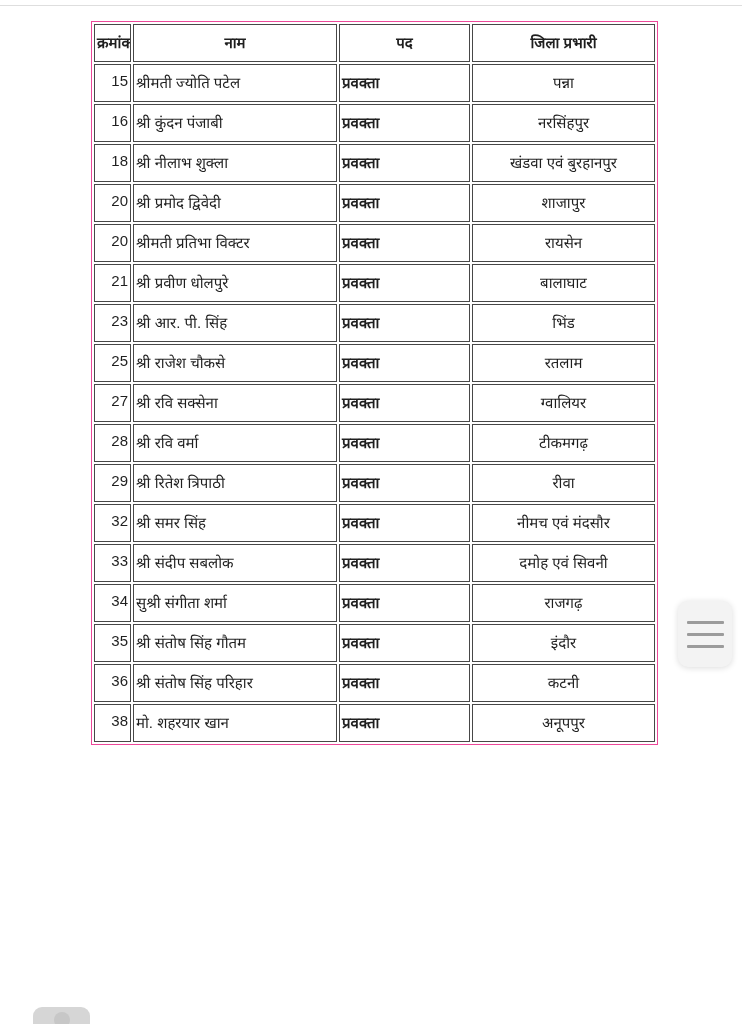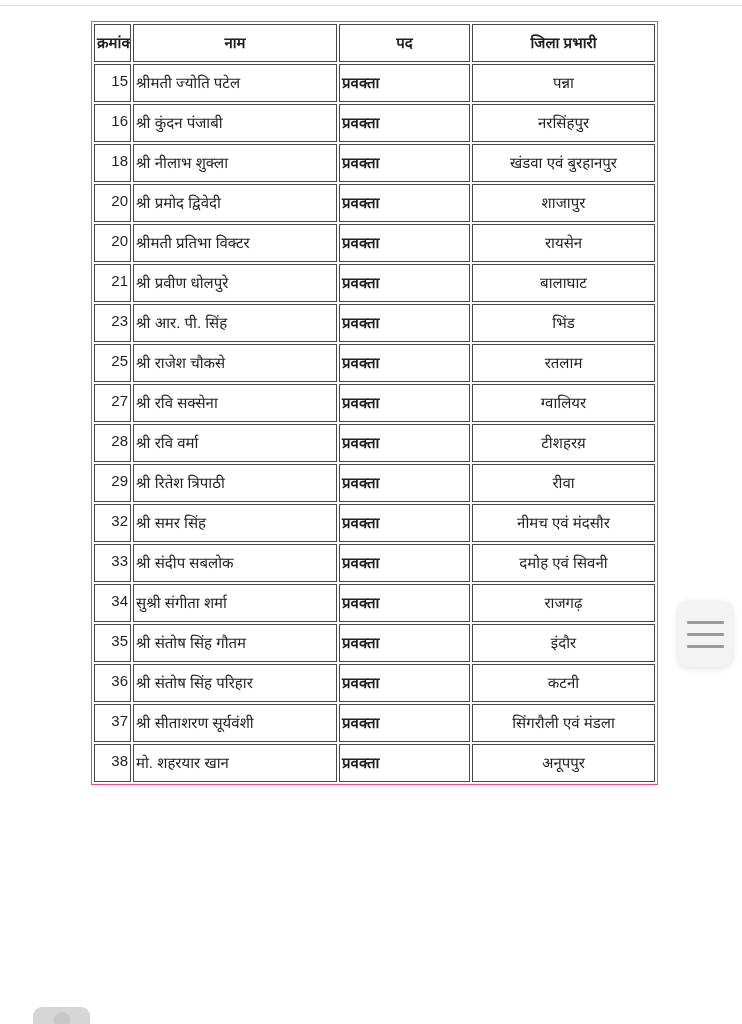--- a/index.html
+++ b/index.html
@@ -156,21 +156,21 @@
       <tr>
         <td class="c-sno">27</td>
         <td class="c-name">श्री रवि सक्सेना</td>
         <td class="c-post">प्रवक्ता</td>
         <td class="c-district">ग्वालियर</td>
       </tr>
       <tr>
         <td class="c-sno">28</td>
         <td class="c-name">श्री रवि वर्मा</td>
         <td class="c-post">प्रवक्ता</td>
-        <td class="c-district">टीशहरय़</td>
+        <td class="c-district">टीकमगढ़</td>
       </tr>
       <tr>
         <td class="c-sno">29</td>
         <td class="c-name">श्री रितेश त्रिपाठी</td>
         <td class="c-post">प्रवक्ता</td>
         <td class="c-district">रीवा</td>
       </tr>
       <tr>
         <td class="c-sno">32</td>
         <td class="c-name">श्री समर सिंह</td>
@@ -193,26 +193,20 @@
         <td class="c-sno">35</td>
         <td class="c-name">श्री संतोष सिंह गौतम</td>
         <td class="c-post">प्रवक्ता</td>
         <td class="c-district">इंदौर</td>
       </tr>
       <tr>
         <td class="c-sno">36</td>
         <td class="c-name">श्री संतोष सिंह परिहार</td>
         <td class="c-post">प्रवक्ता</td>
         <td class="c-district">कटनी</td>
-      </tr>
-      <tr>
-        <td class="c-sno">37</td>
-        <td class="c-name">श्री सीताशरण सूर्यवंशी</td>
-        <td class="c-post">प्रवक्ता</td>
-        <td class="c-district">सिंगरौली एवं मंडला</td>
       </tr>
       <tr>
         <td class="c-sno">38</td>
         <td class="c-name">मो. शहरयार खान</td>
         <td class="c-post">प्रवक्ता</td>
         <td class="c-district">अनूपपुर</td>
       </tr>
     </tbody>
 </table>
 

